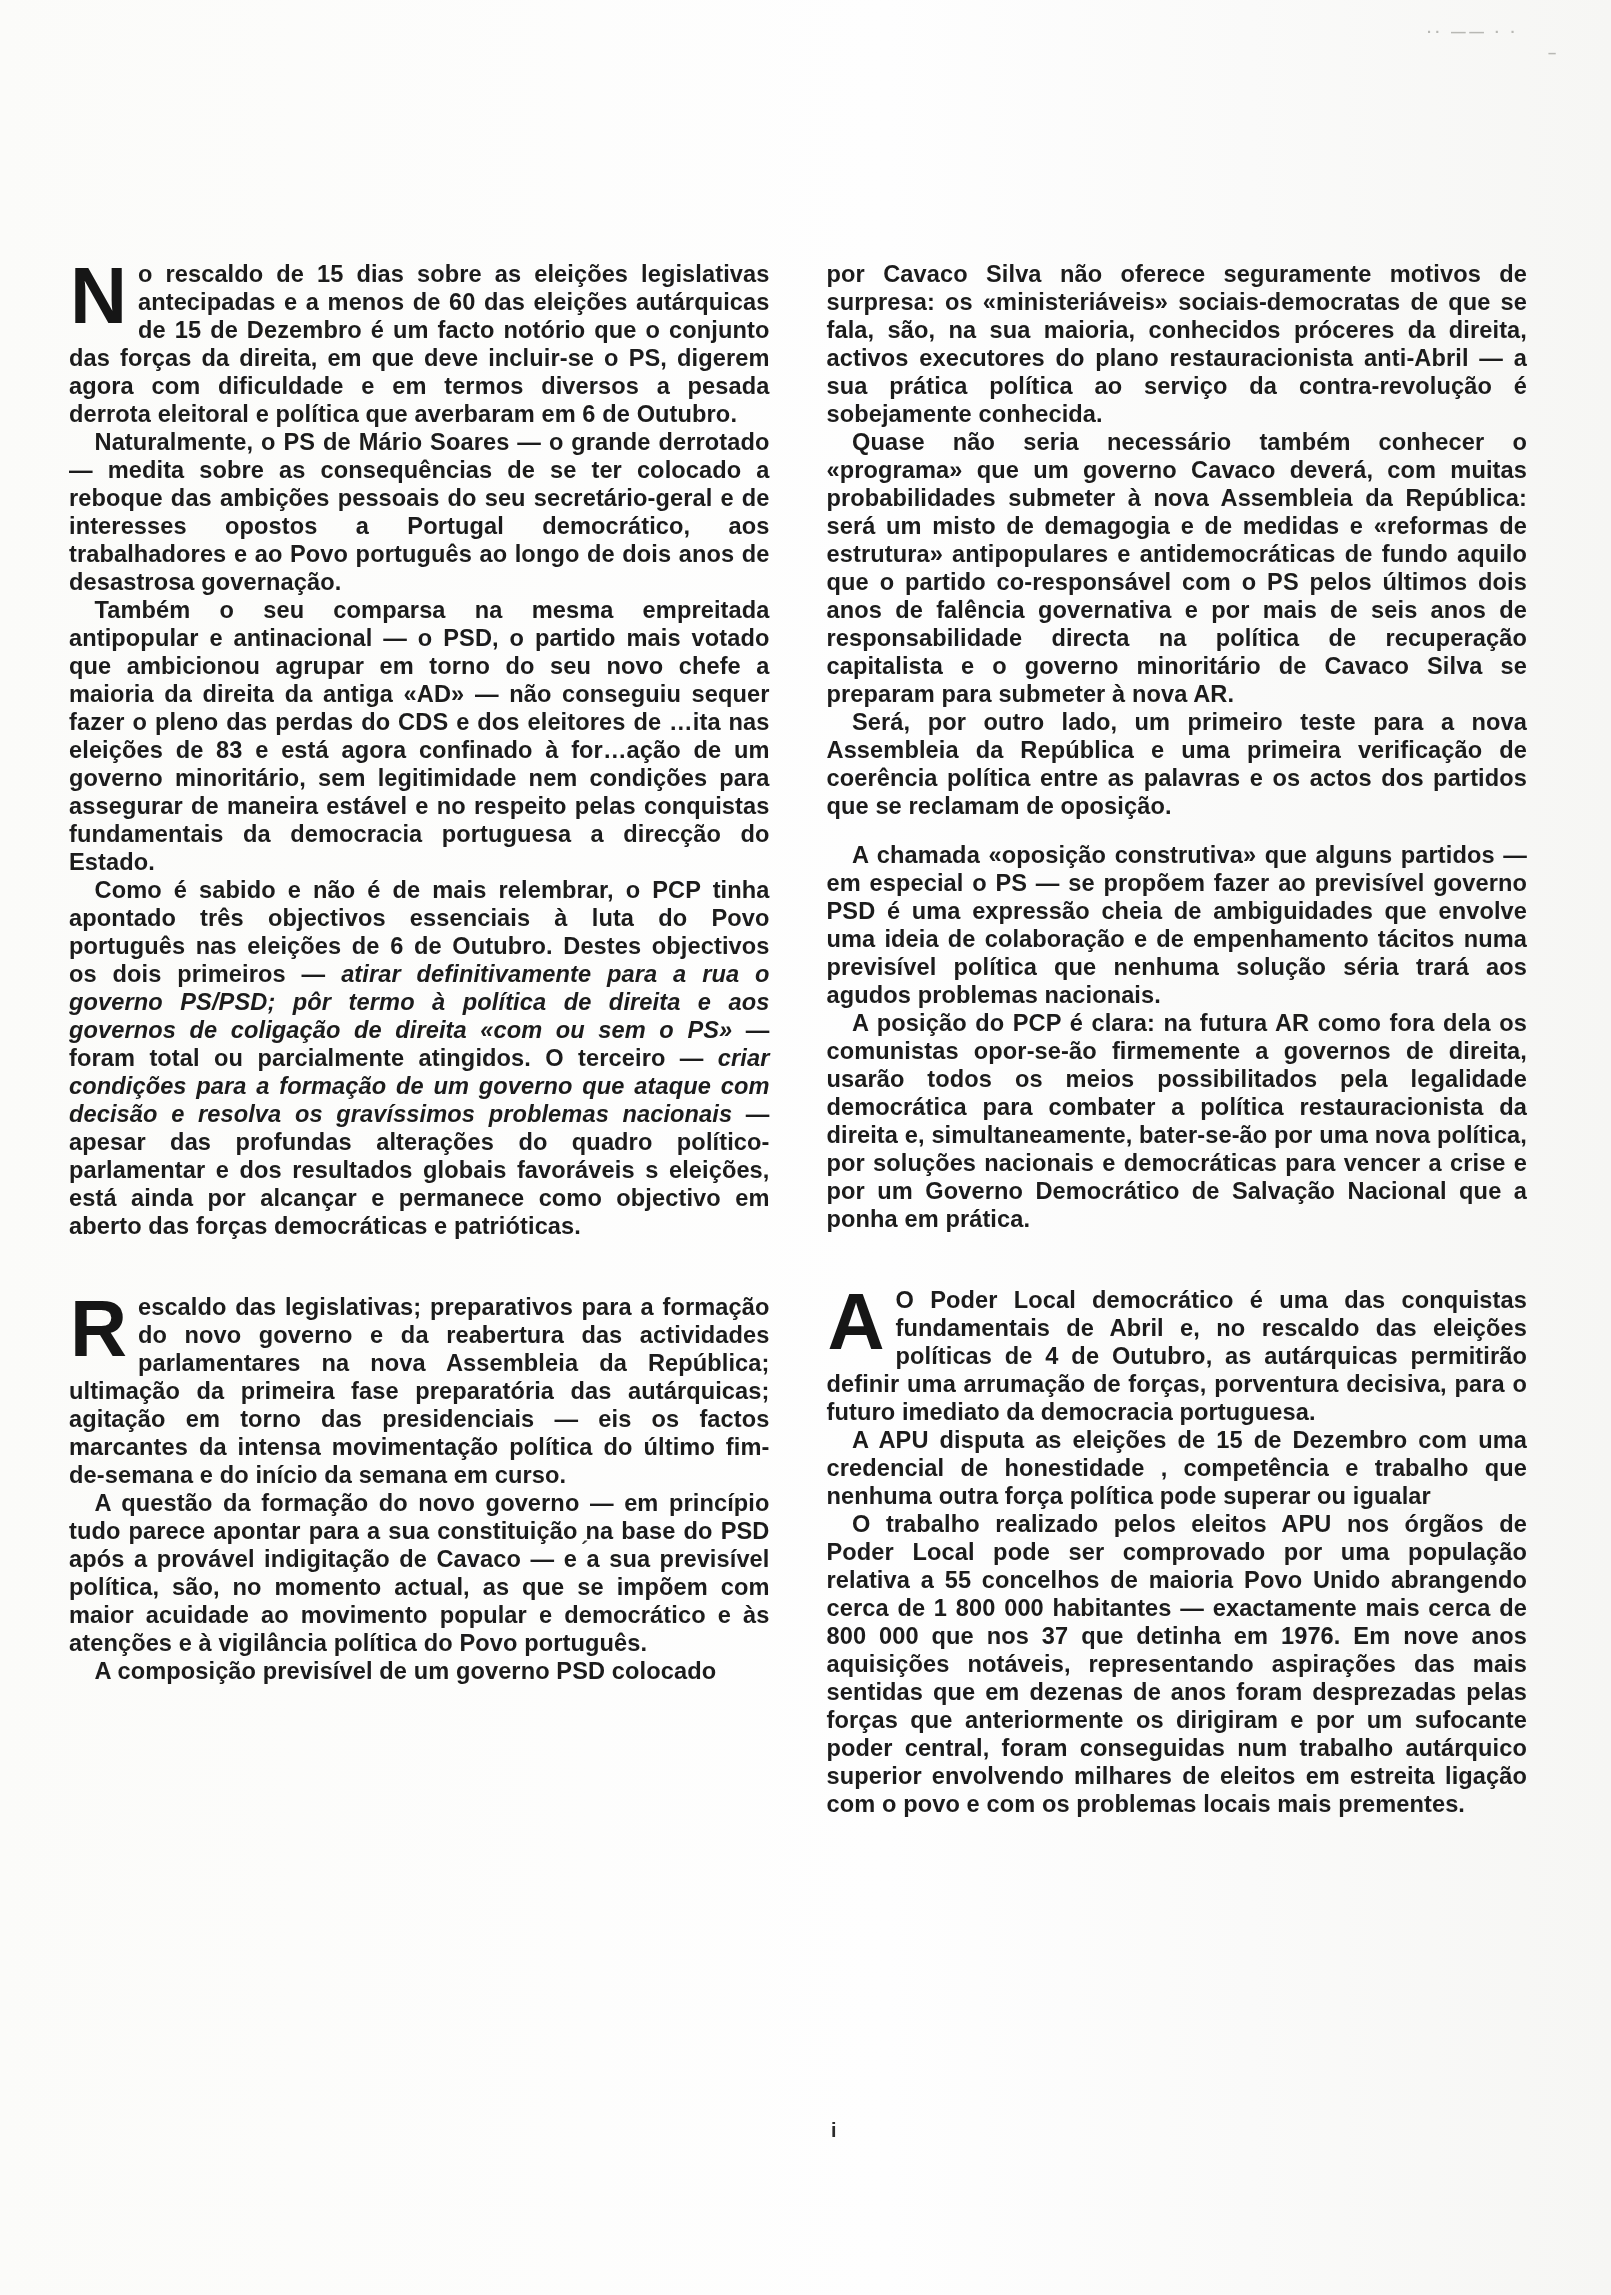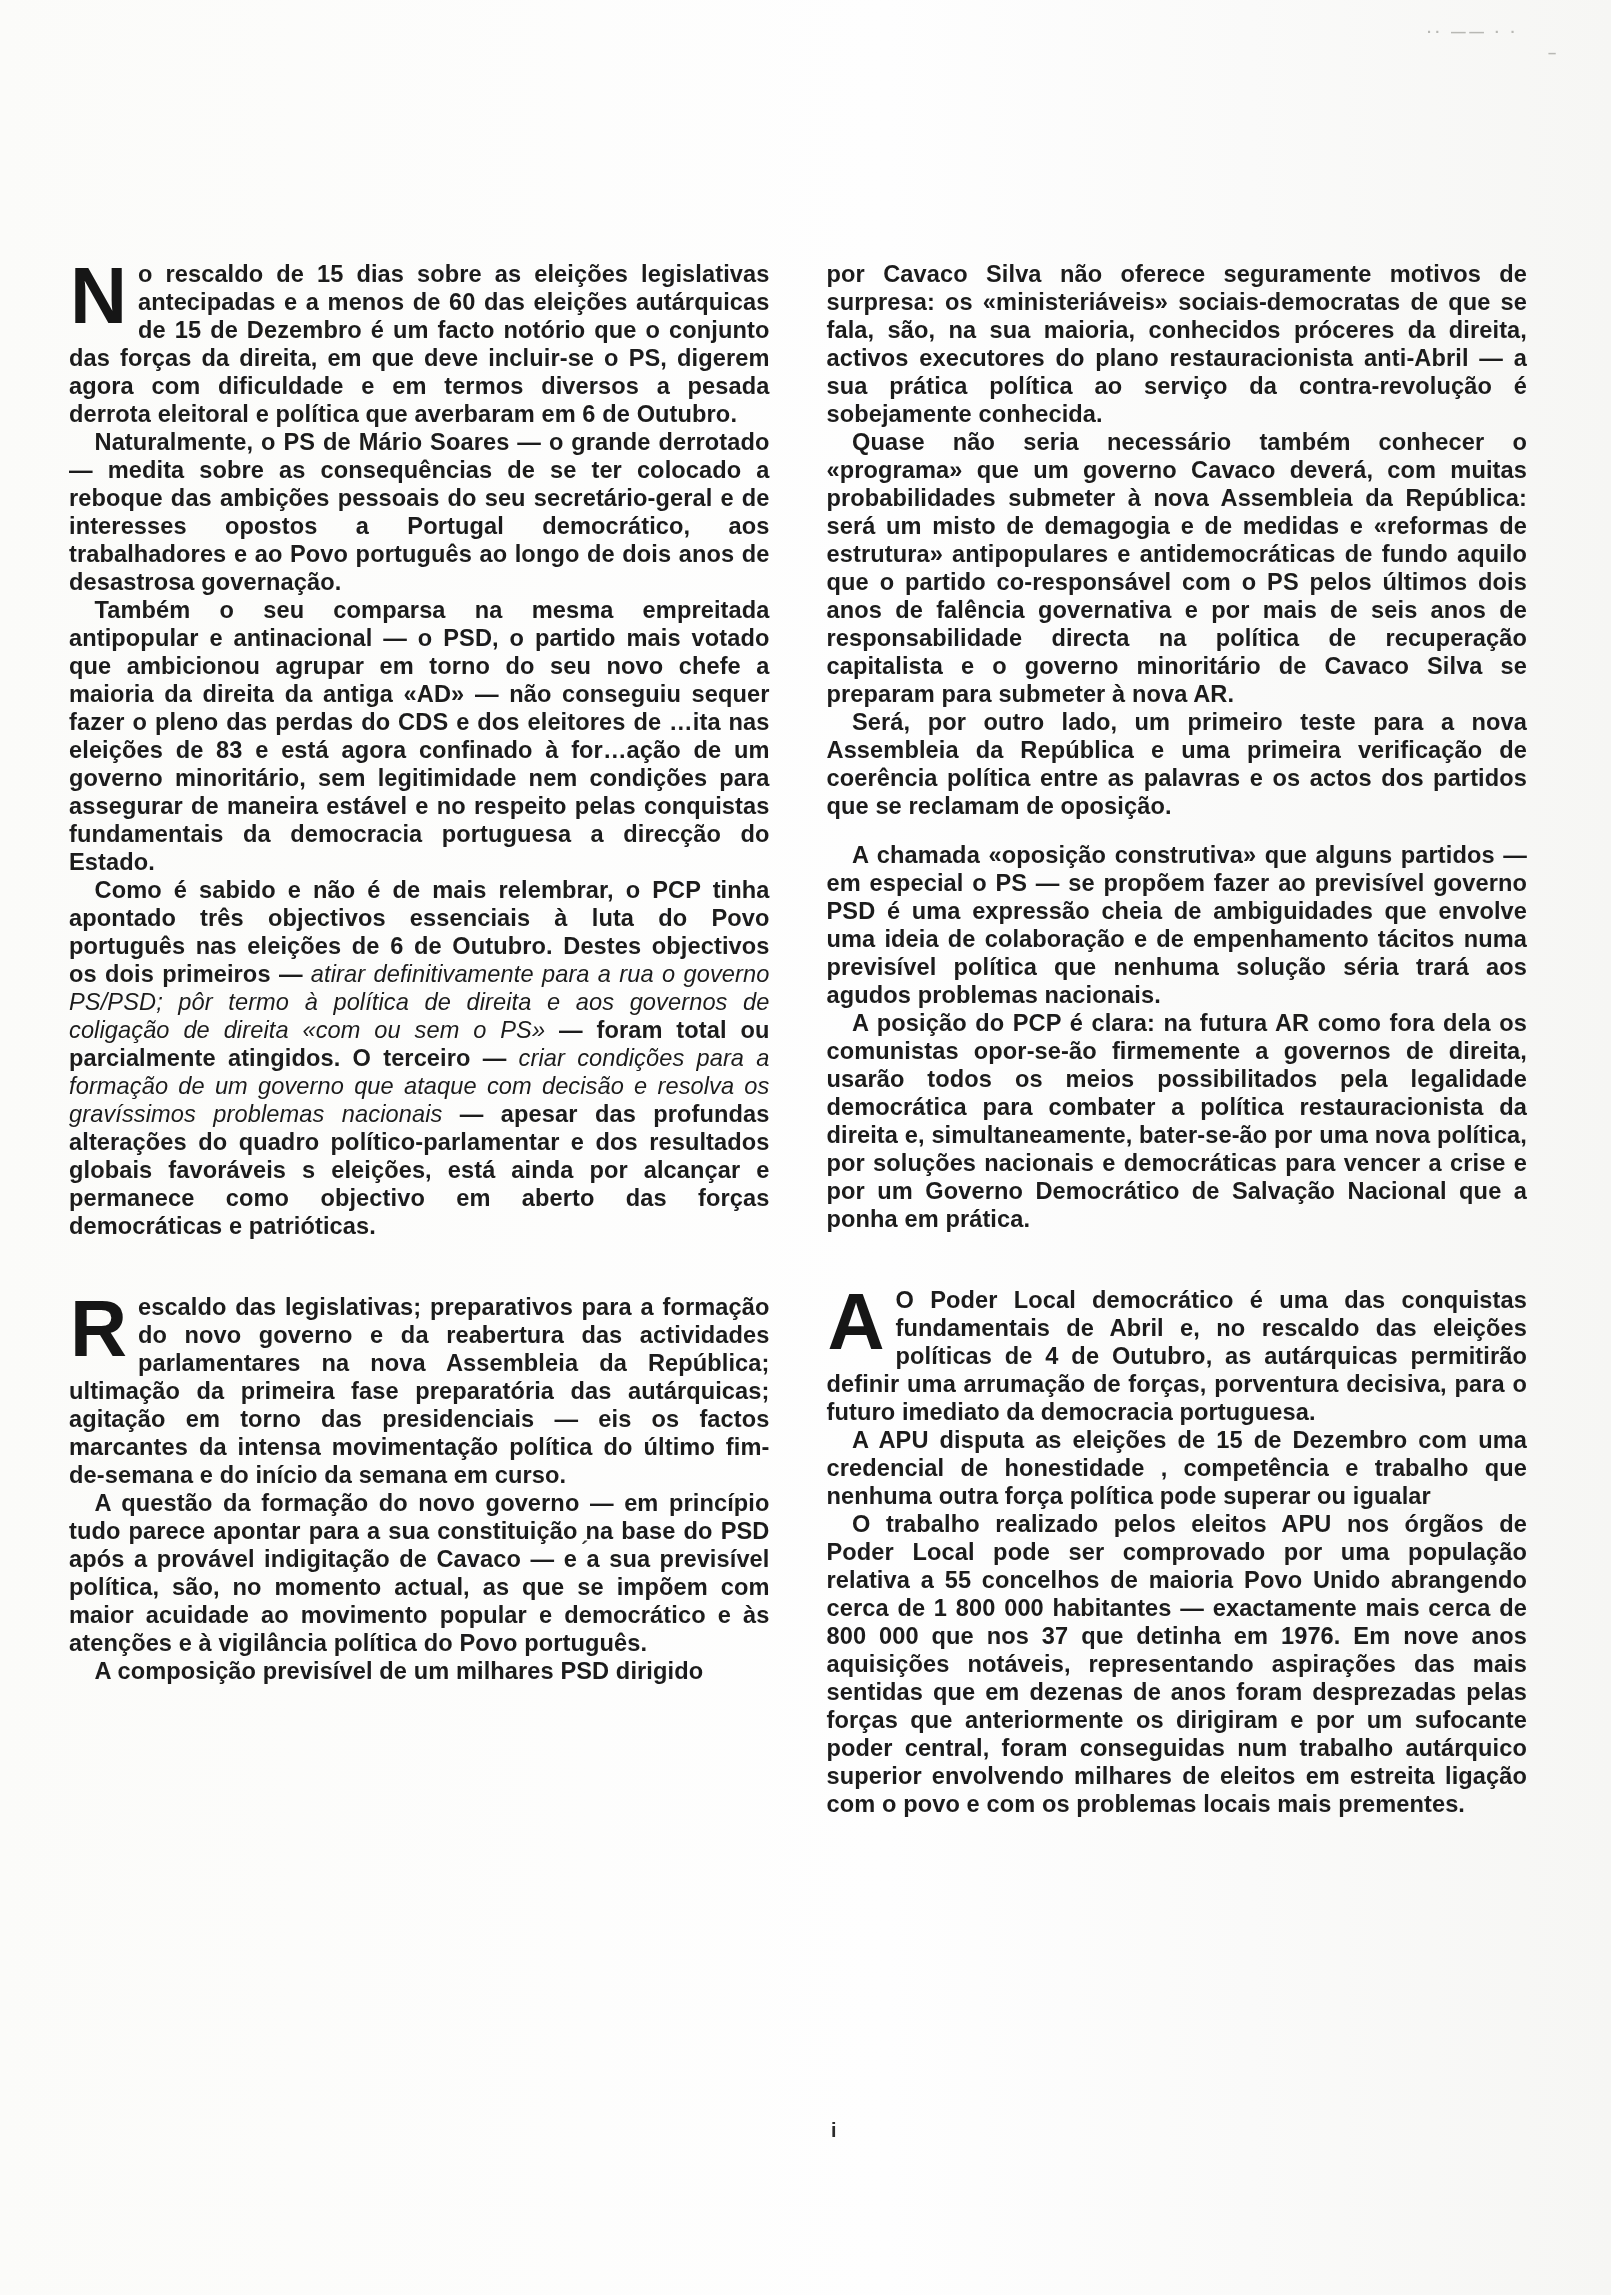--- a/index.html
+++ b/index.html
@@ -33,21 +33,21 @@
   p.gap-lg { margin-top: 53px; }
   p.gap-sm { margin-top: 21px; }
   .dropcap {
     float: left;
     font-size: 79px;
     line-height: 0.8;
     padding: 3.9px 10.8px 0 1px;
     font-weight: 700;
     color: #161616;
   }
-  em { font-style: italic; font-weight: 400; }
+  em { font-style: italic; font-weight: 700; }
   .artifact {
     position: absolute;
     color: #b8b8b4;
     font-size: 14.7px;
     letter-spacing: 3.4px;
     white-space: pre;
   }
   .pen-mark {
     position: absolute;
     color: #3a3a3a;
@@ -71,21 +71,21 @@
   <div class="pen-mark" style="left: 581px; top: 1537px;">´</div>
 
   <div class="columns">
     <div class="column">
         <p class="para no-indent"><span class="dropcap">N</span><span>o rescaldo de 15 dias sobre as eleições legislativas antecipadas e a menos de 60 das eleições autárquicas de 15 de Dezembro é um facto notório que o conjunto das forças da direita, em que deve incluir-se o PS, digerem agora com dificuldade e em termos diversos a pesada derrota eleitoral e política que averbaram em 6 de Outubro.</span></p>
         <p class="para"><span>Naturalmente, o PS de Mário Soares — o grande derrotado — medita sobre as consequências de se ter colocado a reboque das ambições pessoais do seu secretário-geral e de interesses opostos a Portugal democrático, aos trabalhadores e ao Povo português ao longo de dois anos de desastrosa governação.</span></p>
         <p class="para"><span>Também o seu comparsa na mesma empreitada antipopular e antinacional — o PSD, o partido mais votado que ambicionou agrupar em torno do seu novo chefe a maioria da direita da antiga «AD» — não conseguiu sequer fazer o pleno das perdas do CDS e dos eleitores de …ita nas eleições de 83 e está agora confinado à for…ação de um governo minoritário, sem legitimidade nem condições para assegurar de maneira estável e no respeito pelas conquistas fundamentais da democracia portuguesa a direcção do Estado.</span></p>
         <p class="para"><span>Como é sabido e não é de mais relembrar, o PCP tinha apontado três objectivos essenciais à luta do Povo português nas eleições de 6 de Outubro. Destes objectivos os dois primeiros — </span><em>atirar definitivamente para a rua o governo PS/PSD; pôr termo à política de direita e aos governos de coligação de direita «com ou sem o PS»</em><span> — foram total ou parcialmente atingidos. O terceiro — </span><em>criar condições para a formação de um governo que ataque com decisão e resolva os gravíssimos problemas nacionais</em><span> — apesar das profundas alterações do quadro político-parlamentar e dos resultados globais favoráveis s eleições, está ainda por alcançar e permanece como objectivo em aberto das forças democráticas e patrióticas.</span></p>
         <p class="para no-indent gap-lg"><span class="dropcap">R</span><span>escaldo das legislativas; preparativos para a formação do novo governo e da reabertura das actividades parlamentares na nova Assembleia da República; ultimação da primeira fase preparatória das autárquicas; agitação em torno das presidenciais — eis os factos marcantes da intensa movimentação política do último fim-de-semana e do início da semana em curso.</span></p>
         <p class="para"><span>A questão da formação do novo governo — em princípio tudo parece apontar para a sua constituição na base do PSD após a provável indigitação de Cavaco — e a sua previsível política, são, no momento actual, as que se impõem com maior acuidade ao movimento popular e democrático e às atenções e à vigilância política do Povo português.</span></p>
-        <p class="para"><span>A composição previsível de um milhares PSD dirigido</span></p>
+        <p class="para"><span>A composição previsível de um governo PSD colocado</span></p>
       </div>
     <div class="column">
         <p class="para no-indent"><span>por Cavaco Silva não oferece seguramente motivos de surpresa: os «ministeriáveis» sociais-democratas de que se fala, são, na sua maioria, conhecidos próceres da direita, activos executores do plano restauracionista anti-Abril — a sua prática política ao serviço da contra-revolução é sobejamente conhecida.</span></p>
         <p class="para"><span>Quase não seria necessário também conhecer o «programa» que um governo Cavaco deverá, com muitas probabilidades submeter à nova Assembleia da República: será um misto de demagogia e de medidas e «reformas de estrutura» antipopulares e antidemocráticas de fundo aquilo que o partido co-responsável com o PS pelos últimos dois anos de falência governativa e por mais de seis anos de responsabilidade directa na política de recuperação capitalista e o governo minoritário de Cavaco Silva se preparam para submeter à nova AR.</span></p>
         <p class="para"><span>Será, por outro lado, um primeiro teste para a nova Assembleia da República e uma primeira verificação de coerência política entre as palavras e os actos dos partidos que se reclamam de oposição.</span></p>
         <p class="para gap-sm"><span>A chamada «oposição construtiva» que alguns partidos — em especial o PS — se propõem fazer ao previsível governo PSD é uma expressão cheia de ambiguidades que envolve uma ideia de colaboração e de empenhamento tácitos numa previsível política que nenhuma solução séria trará aos agudos problemas nacionais.</span></p>
         <p class="para"><span>A posição do PCP é clara: na futura AR como fora dela os comunistas opor-se-ão firmemente a governos de direita, usarão todos os meios possibilitados pela legalidade democrática para combater a política restauracionista da direita e, simultaneamente, bater-se-ão por uma nova política, por soluções nacionais e democráticas para vencer a crise e por um Governo Democrático de Salvação Nacional que a ponha em prática.</span></p>
         <p class="para no-indent gap-lg"><span class="dropcap">A</span></p>
         <p class="para no-indent"><span>O Poder Local democrático é uma das conquistas fundamentais de Abril e, no rescaldo das eleições políticas de 4 de Outubro, as autárquicas permitirão definir uma arrumação de forças, porventura decisiva, para o futuro imediato da democracia portuguesa.</span></p>
         <p class="para"><span>A APU disputa as eleições de 15 de Dezembro com uma credencial de honestidade , competência e trabalho que nenhuma outra força política pode superar ou igualar</span></p>

